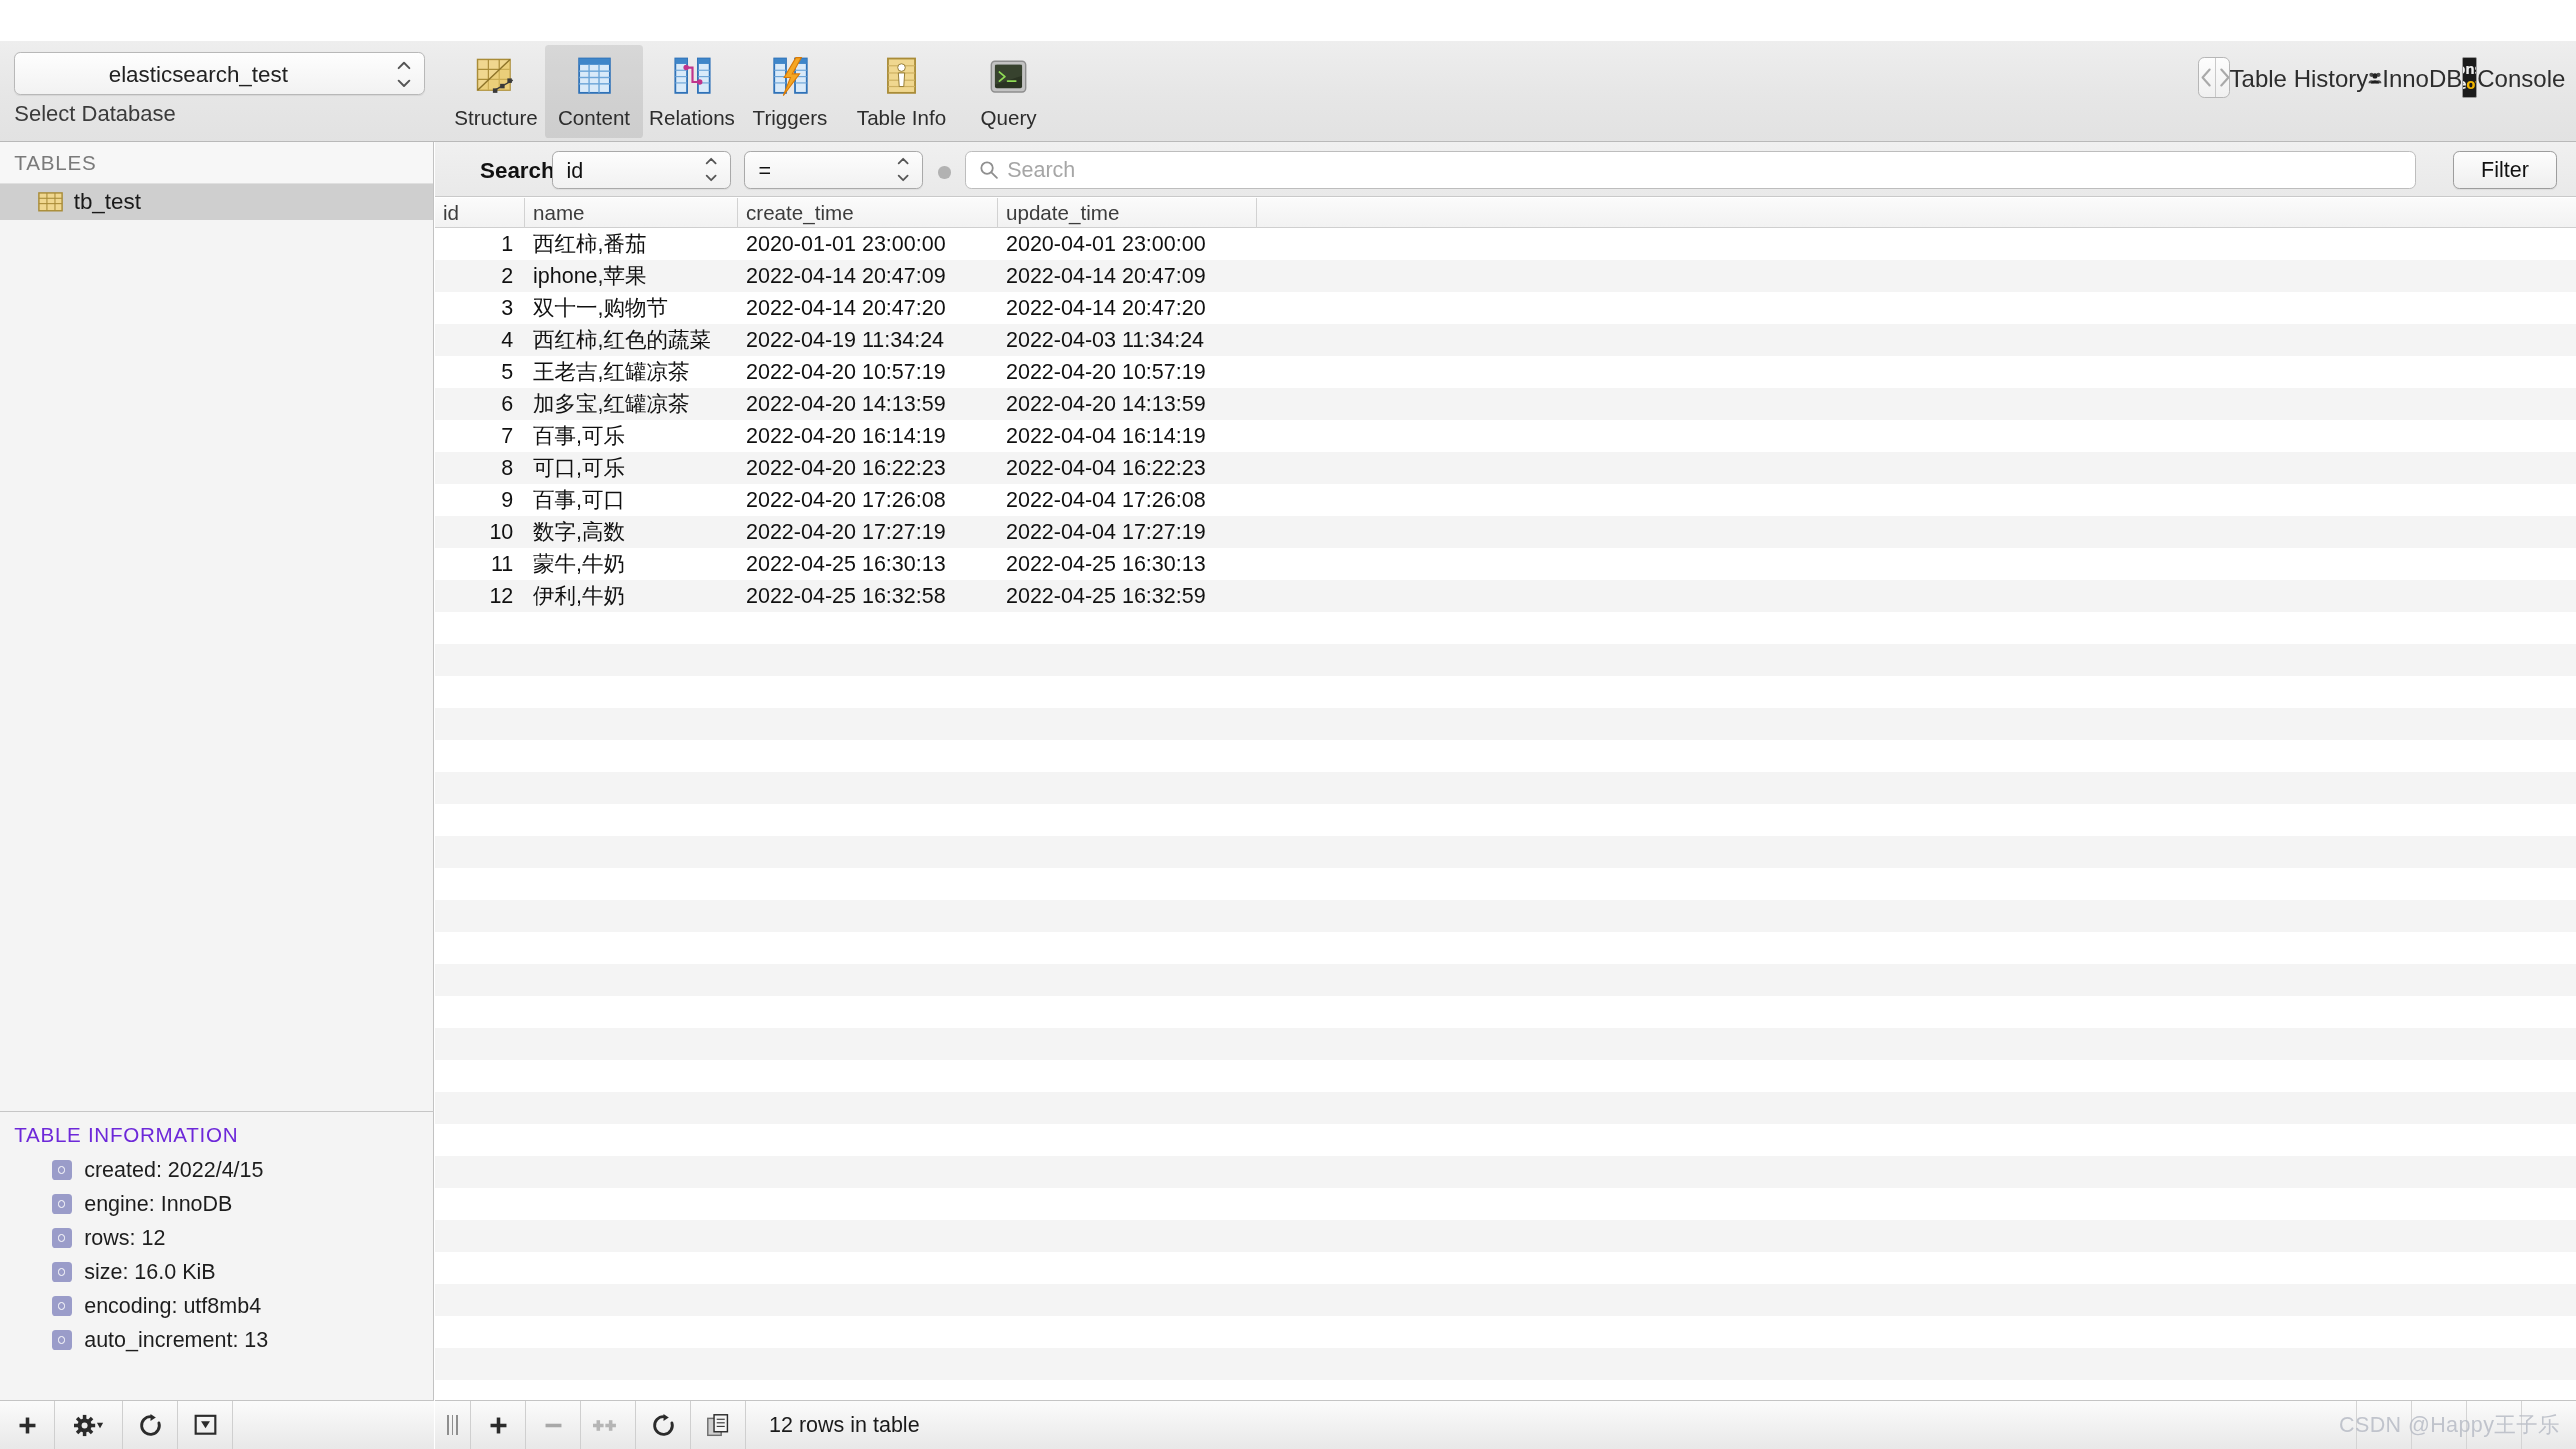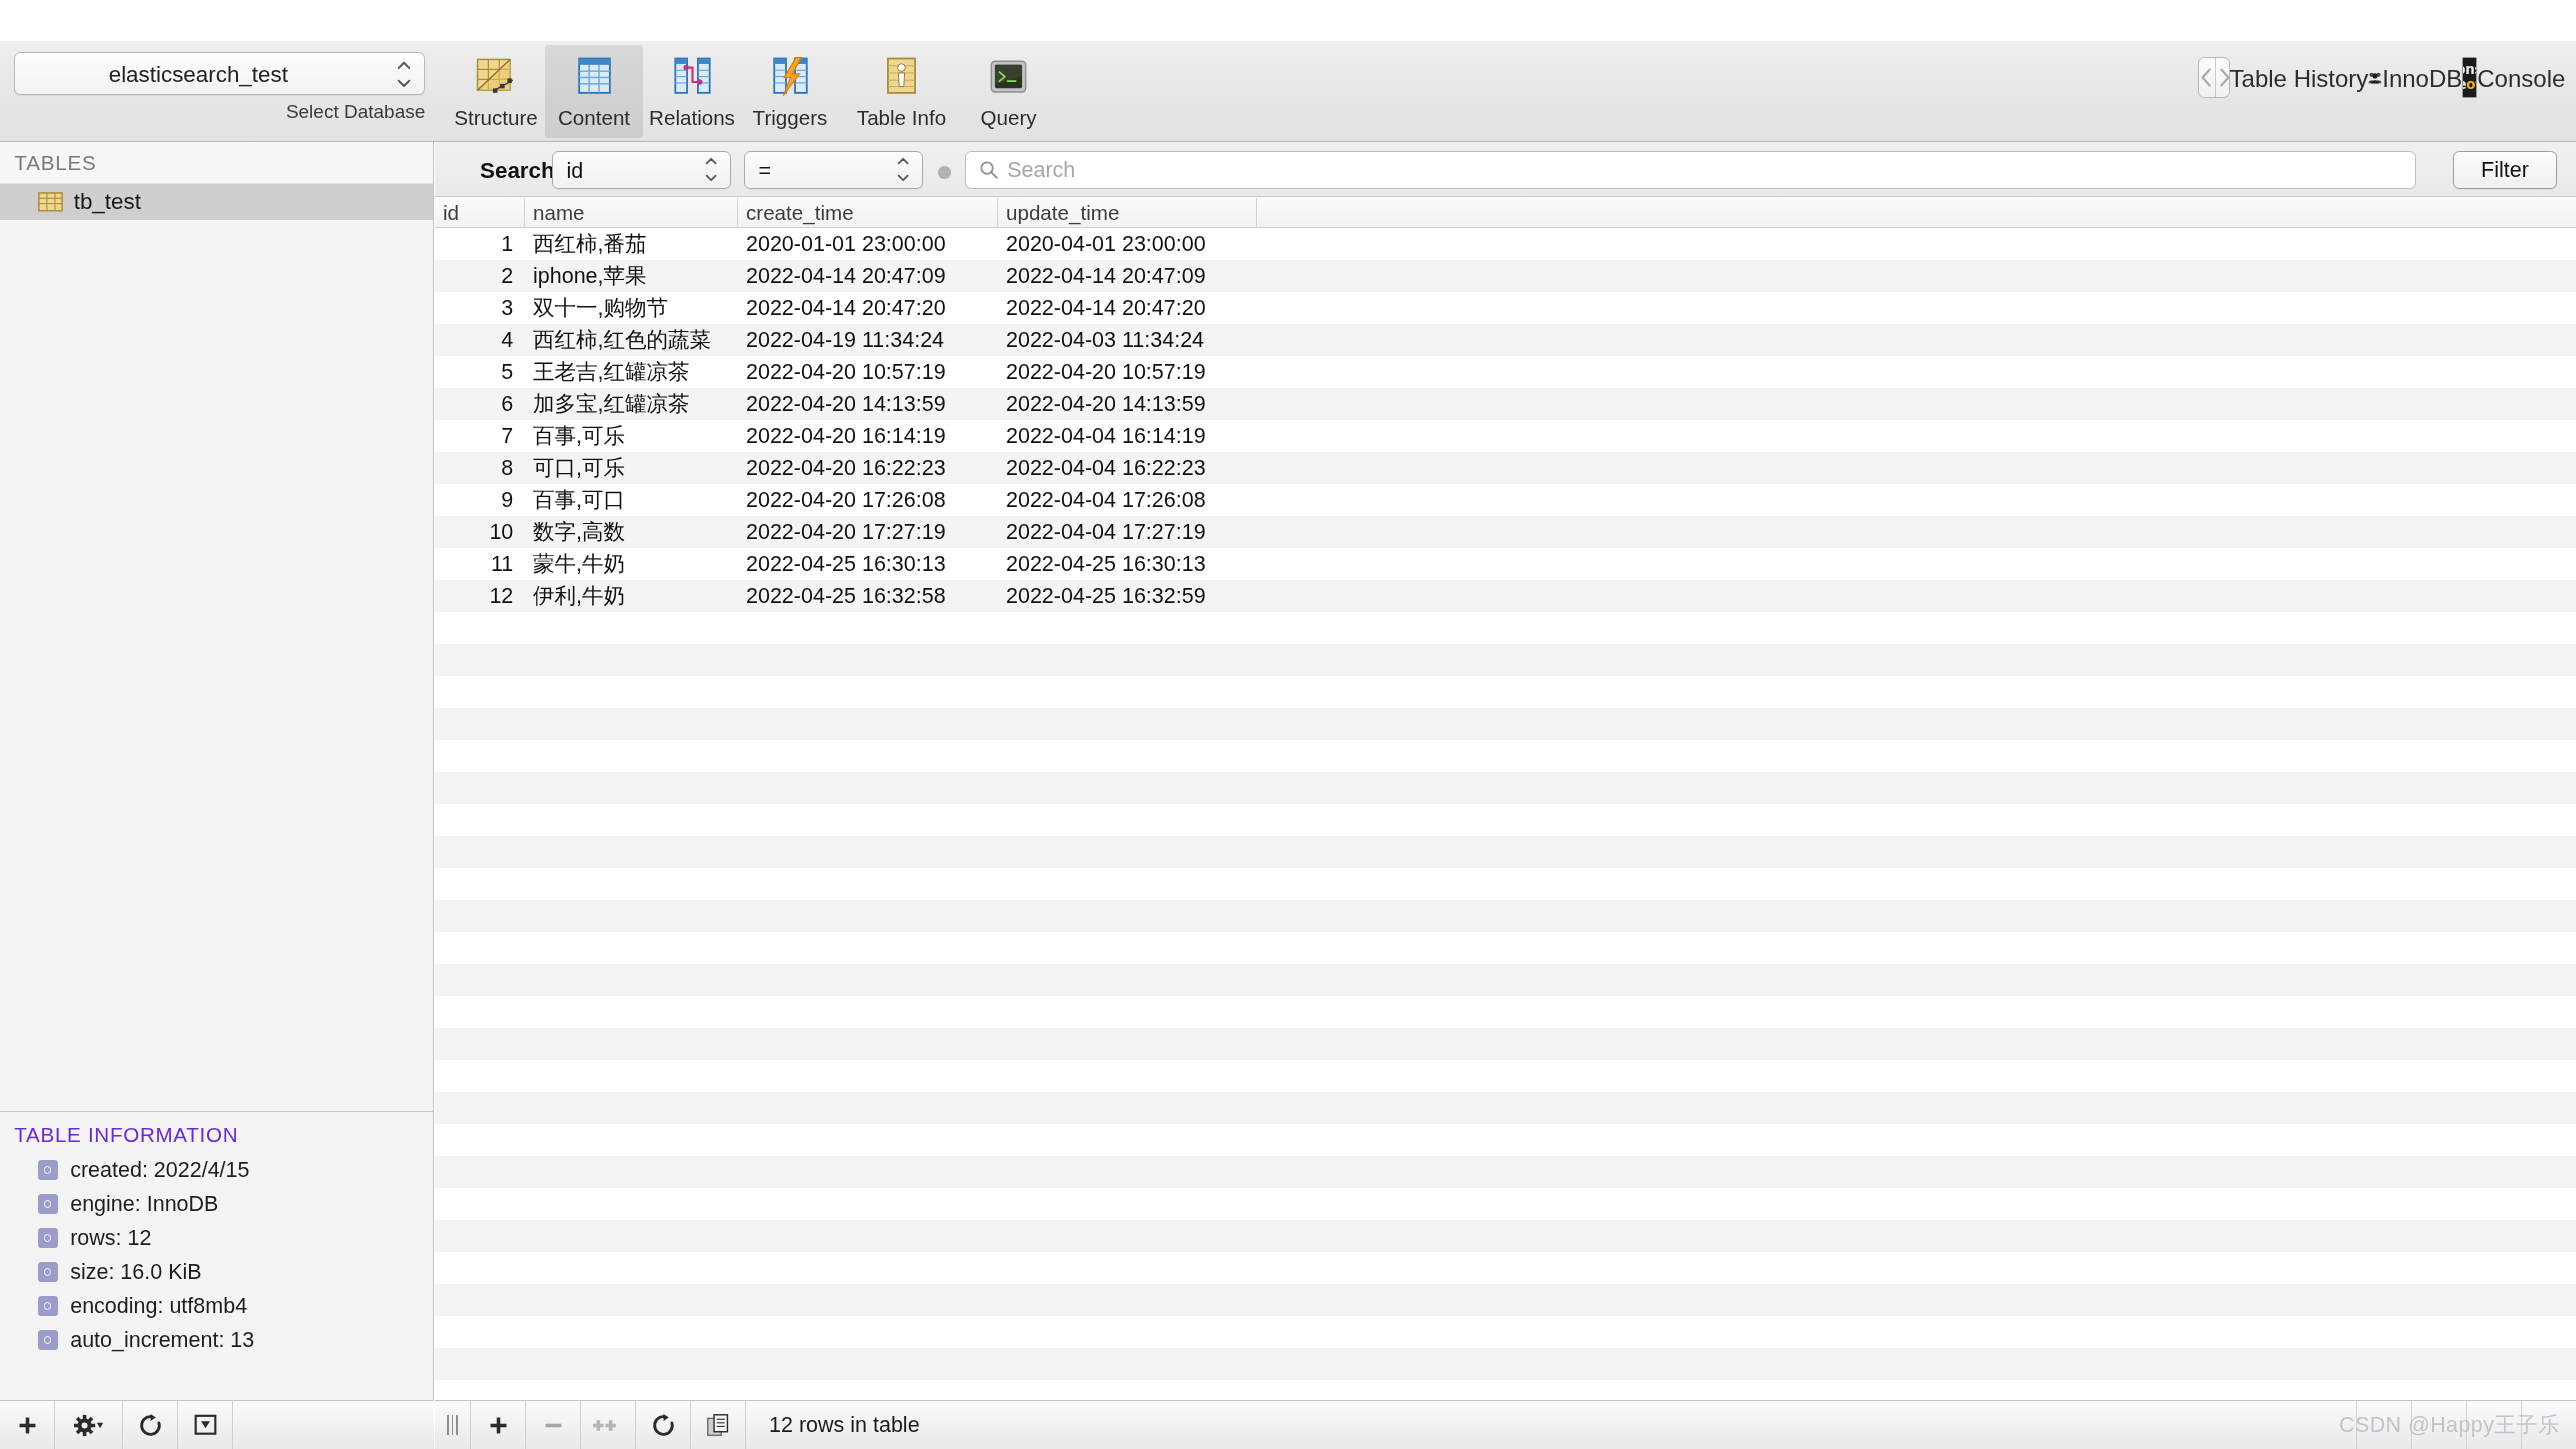--- a/index.html
+++ b/index.html
@@ -62,21 +62,21 @@
     font-size: 22.4px; color: #222;
   }
   .stepper {
     position: absolute; right: 12.5px; top: 8px;
     width: 16px; height: 27px;
     display: flex; flex-direction: column; justify-content: space-between; align-items: center;
   }
   .stepper svg { display: block; }
   .db-label {
     margin-top: 6.3px; width: 411px;
-    text-align: right; font-size: 19px; color: #3b3b3b;
+    text-align: left; font-size: 22px; color: #3b3b3b;
   }
 
   
   .tabs { position: absolute; left: 447px; top: 3.6px; height: 97px; display: flex; align-items: flex-start; }
   .tabitem {
     width: 98px; height: 93px;
     display: flex; flex-direction: column; align-items: center;
     padding-top: 9px;
     border-radius: 3.6px;
     cursor: default;
@@ -139,21 +139,21 @@
   .table-row-item.selected { background: #cfcfcf; }
   .tbl-ico { width: 25px; height: 19.7px; display: block; }
   .tbl-name { font-size: 22.4px; color: #1a1a1a; }
 
   .side-sep { position: absolute; left: 0; top: 969px; width: 434px; height: 0.9px; background: #c6c6c6; }
   .info-head {
     position: absolute; left: 0; top: 970px; width: 498px;
     height: 39px; line-height: 45px; padding-left: 14.3px;
     font-size: 20.6px; color: #6d28d9; letter-spacing: 0.7px;
   }
-  .info-list { position: absolute; left: 0; top: 1011px; width: 434px; }
+  .info-list { position: absolute; left: 14px; top: 1011px; width: 434px; }
   .info-row { height: 34px; display: flex; align-items: center; padding-left: 38px; gap: 12.5px; }
   .info-bullet {
     width: 19.7px; height: 19.7px; border-radius: 3.6px;
     background: #9a9cc9;
     display: flex; align-items: center; justify-content: center;
   }
   .info-bullet i {
     display:block; width: 7.2px; height: 7.2px; border-radius: 50%;
     border: 1.8px solid #ffffff;
   }

